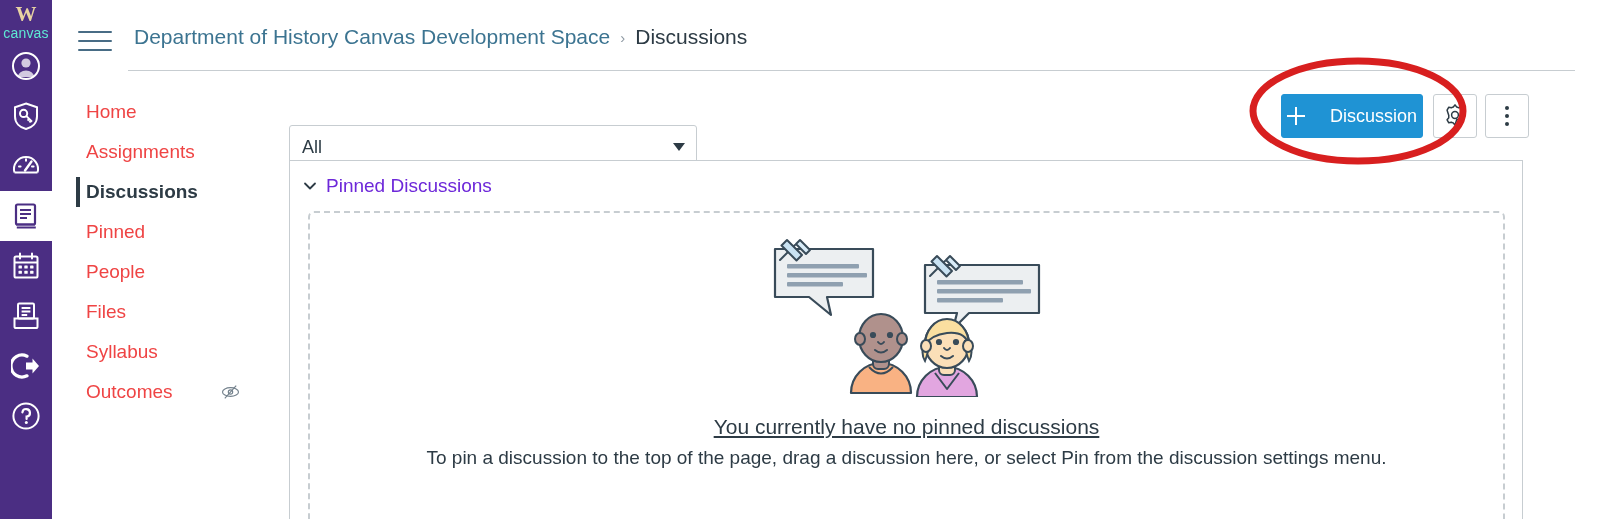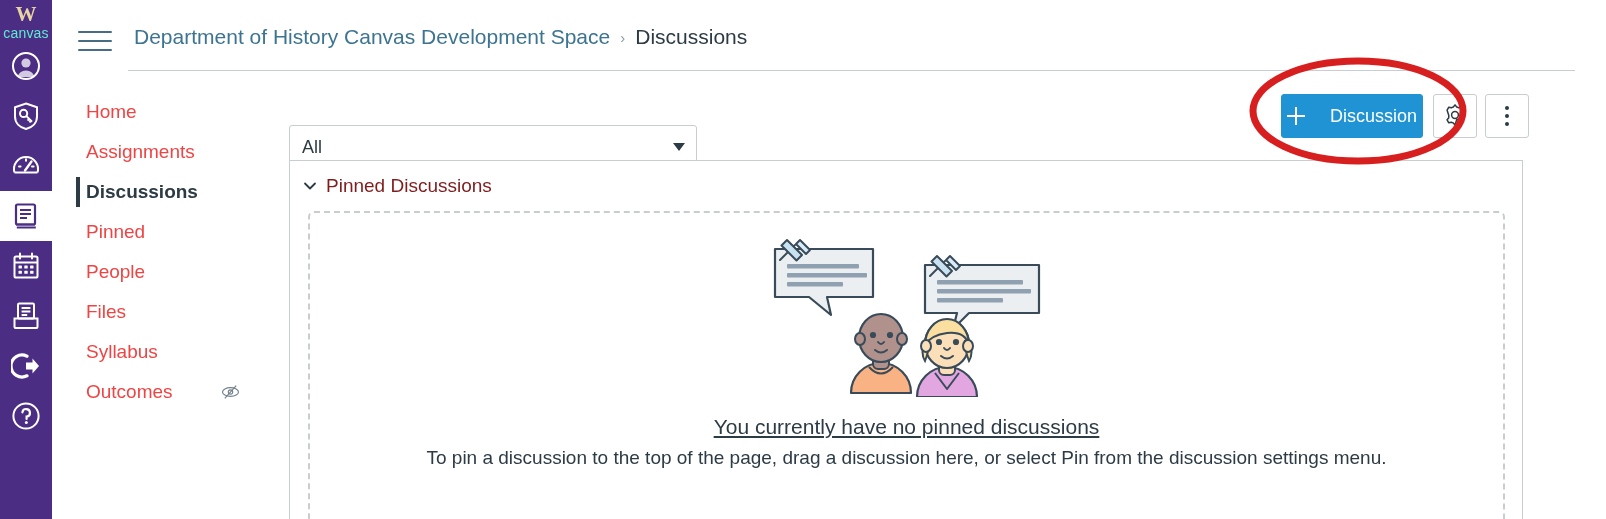--- a/index.html
+++ b/index.html
@@ -231,21 +231,21 @@
     height: 50px;
     padding-left: 12px;
     cursor: pointer;
   }
   .chevron-down {
     width: 16px; height: 16px;
     flex: 0 0 auto;
   }
   .panel-title {
     font-size: 19px;
-    color: #7f1d1d;
+    color: #6d28d9;
   }
   .dropzone {
     position: absolute; left: 18px; top: 50px;
     width: 1197px; height: 370px;
     border: 2px dashed #c7cdd1;
     border-bottom: 0;
     border-radius: 6px;
     display: flex; flex-direction: column;
     align-items: center;
   }

